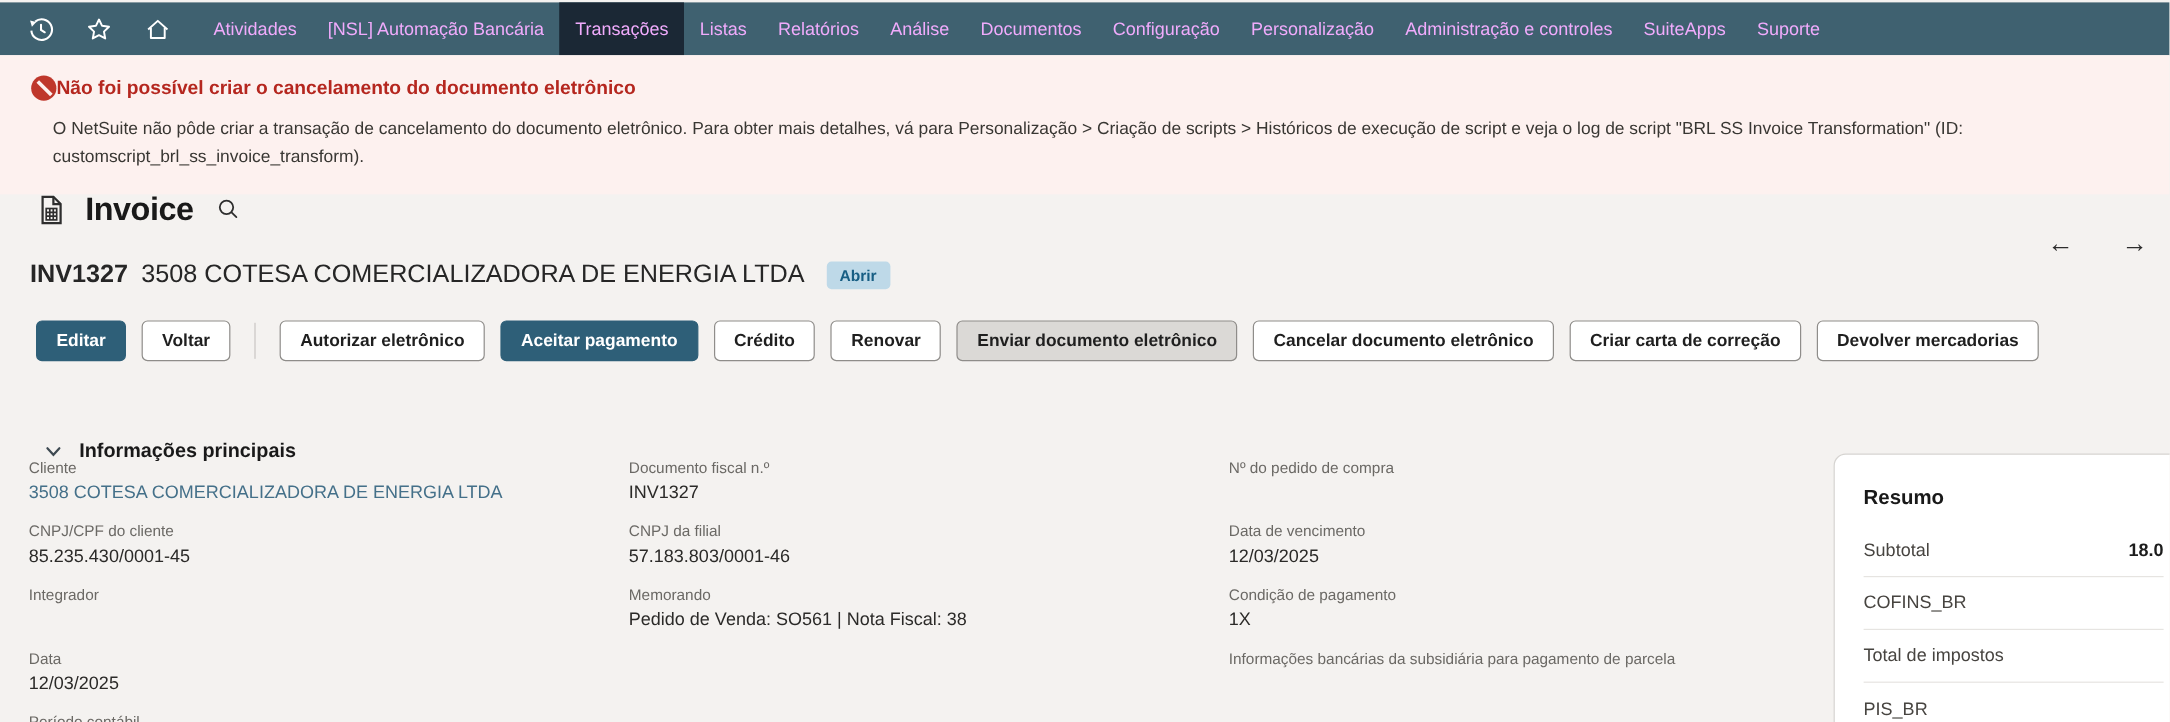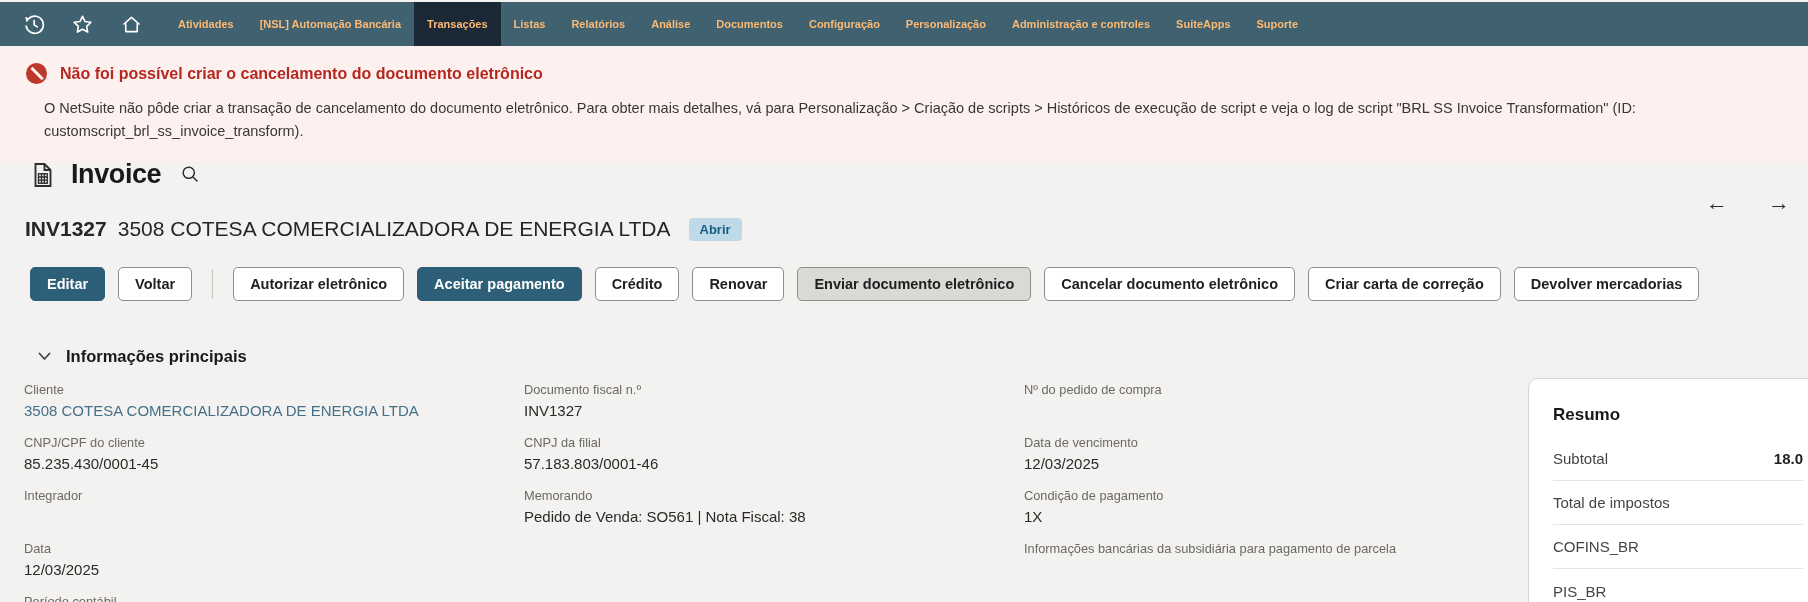--- a/index.html
+++ b/index.html
@@ -5,27 +5,27 @@
   * { margin:0; padding:0; box-sizing:border-box; }
   html,body { width:1808px; height:602px; overflow:hidden; }
   body { font-family:"Liberation Sans", sans-serif; background:#f4f2f0; position:relative; color:#2b2a28; }
 
   
   .topnav { position:absolute; top:2px; left:0; width:100%; height:44px;
             background:#3f6170; display:flex; align-items:stretch; padding-left:22px; }
   .nav-icons { display:flex; align-items:center; gap:26px; margin-right:22px; }
   .nav-icon { width:23px; height:23px; cursor:pointer; display:block; }
   .nav-items { display:flex; align-items:stretch; }
-  .nav-item { display:flex; align-items:center; padding:0 13px; color:#fdba74;
-              font-size:11px; font-weight:700; cursor:pointer; white-space:nowrap; }
+  .nav-item { display:flex; align-items:center; padding:0 13px; color:#f0abfc;
+              font-size:15px; font-weight:400; cursor:pointer; white-space:nowrap; }
   .nav-item.active { background:#1b2835; }
 
   
   .alert { position:absolute; top:46px; left:0; width:100%; height:116px; background:#fdf1ef; }
-  .alert-head { display:flex; align-items:center; gap:13px; padding:17px 0 0 26px; }
+  .alert-head { display:flex; align-items:center; padding:17px 0 0 26px; }
   .no-icon { width:21px; height:21px; border-radius:50%; background:#bf372b; position:relative; flex:0 0 auto; }
   .no-icon::after { content:""; position:absolute; left:2.5px; top:9px; width:16px; height:3.4px;
                     background:#fdf1ef; transform:rotate(45deg); }
   .alert-title { color:#b5271f; font-weight:700; font-size:16px; }
   .alert-body { margin:13px 44px 0 44px; font-size:14.5px; line-height:1.58; color:#393733; }
 
   
   .record-header { position:absolute; top:159px; left:28px; display:flex; align-items:center; gap:13px; }
   .record-type { font-size:27px; font-weight:700; color:#191919; letter-spacing:-0.4px; }
   .search-icon { width:21px; height:21px; margin-left:6px; cursor:pointer; }
@@ -41,21 +41,21 @@
   
   .toolbar { position:absolute; top:267px; left:30px; display:flex; gap:13px; align-items:center; }
   .btn { height:34px; padding:16px 16px; border-radius:5px; font-size:14.5px; font-weight:600;
          display:flex; align-items:center; border:1px solid #8f8d8a; cursor:pointer;
          font-family:inherit; white-space:nowrap; background:#fff; color:#1f1f1f; }
   .btn.primary { background:#2e5f78; color:#fff; border-color:#2e5f78; }
   .btn.gray { background:#dbd9d6; }
   .tb-divider { width:1px; height:30px; background:#c8c6c3; margin:0 7px; }
 
   
-  .section-head { position:absolute; top:347px; left:38px; display:flex; align-items:center; gap:15px; cursor:pointer; }
+  .section-head { position:absolute; top:367px; left:38px; display:flex; align-items:center; gap:15px; cursor:pointer; }
   .section-title { font-size:16.5px; font-weight:700; color:#191919; }
   .fields { position:absolute; top:382px; left:24px; width:1500px;
             display:grid; grid-template-columns:500px 500px 500px; }
   .col { display:flex; flex-direction:column; }
   .field { height:53px; }
   .flabel { font-size:12.8px; color:#6b6965; margin-bottom:5px; white-space:nowrap; }
   .fvalue { font-size:15px; color:#2b2a28; min-height:20px; white-space:nowrap; }
   .fvalue.link { color:#447089; cursor:pointer; }
 
   
@@ -210,24 +210,24 @@
   </div>
 </div>
 
 <div class="summary">
   <div class="summary-title">Resumo</div>
   <div class="srow">
     <span>Subtotal</span>
     <span class="sval">18.0</span>
   </div>
   <div class="srow">
+    <span>COFINS_BR</span>
+    <span class="sval"></span>
+  </div>
+  <div class="srow">
     <span>Total de impostos</span>
     <span class="sval"></span>
   </div>
   <div class="srow">
-    <span>COFINS_BR</span>
-    <span class="sval"></span>
-  </div>
-  <div class="srow">
     <span>PIS_BR</span>
     <span class="sval"></span>
   </div>
 </div>
 
 </body></html>

